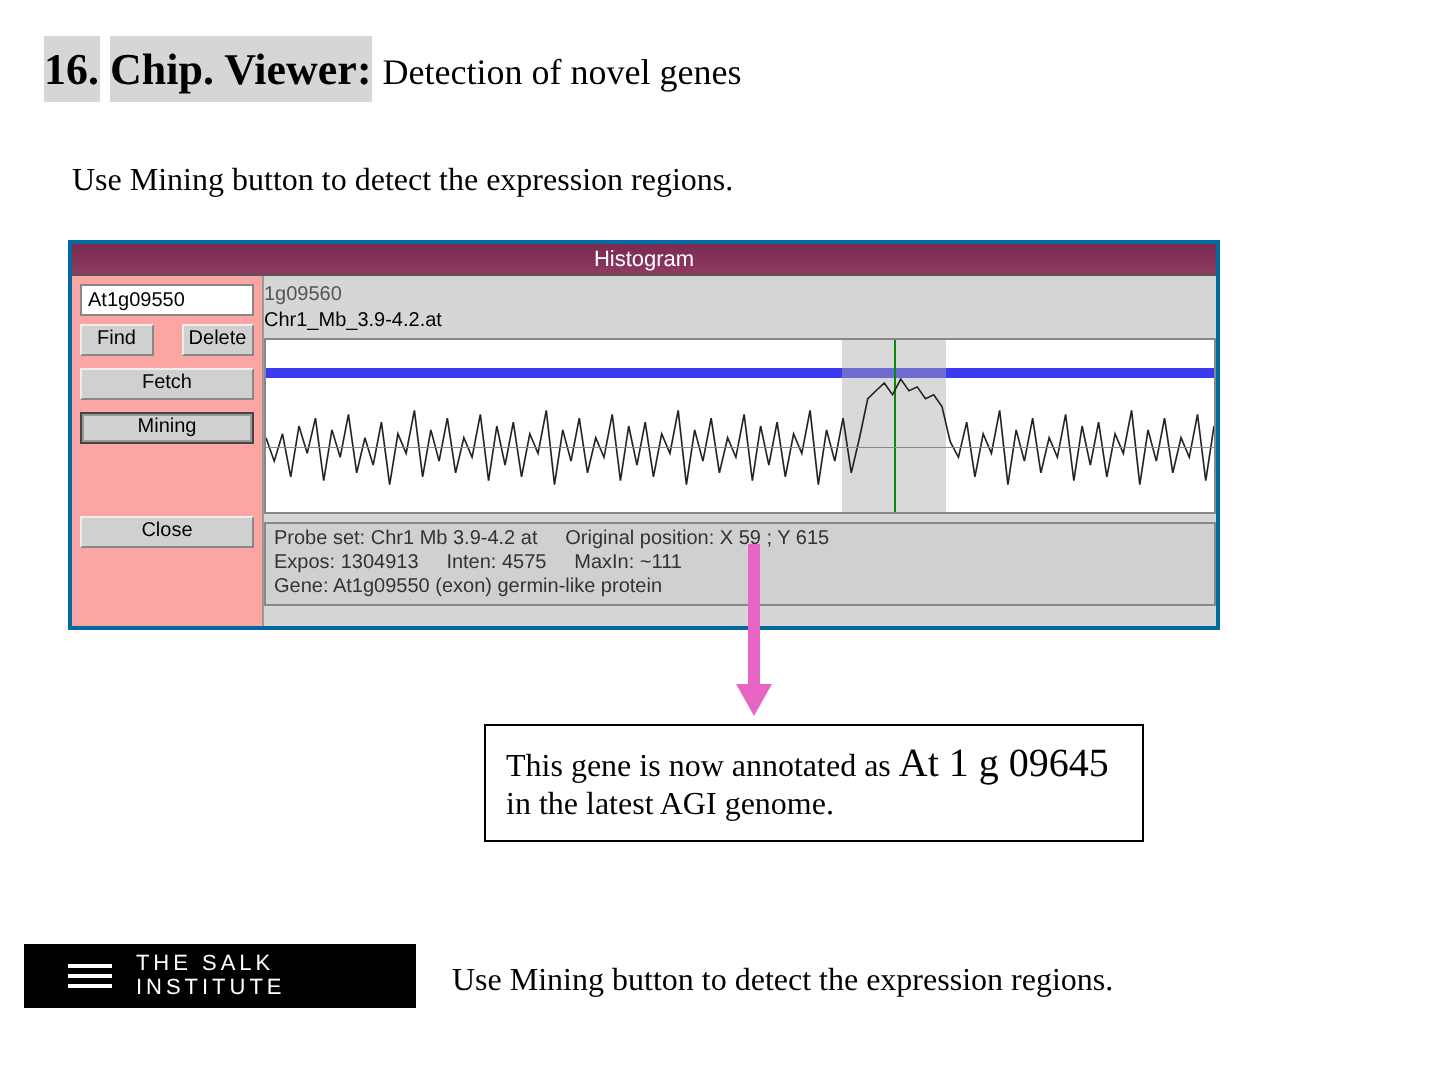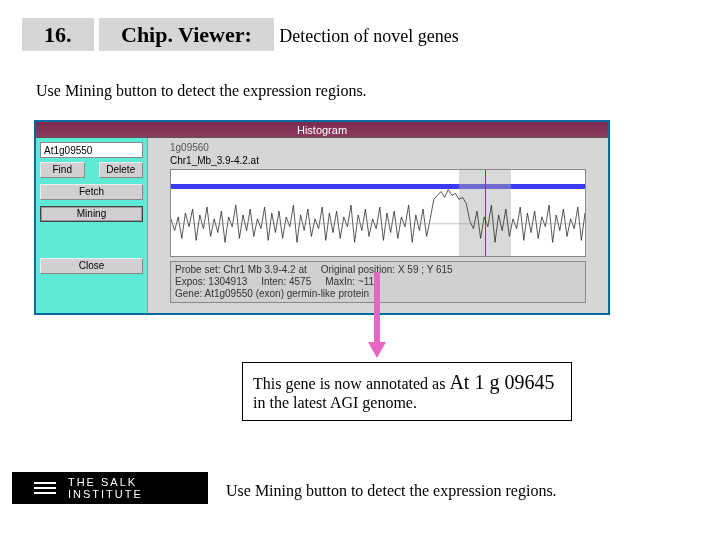--- a/index.html
+++ b/index.html
@@ -46,22 +46,22 @@
     text-align: center;
     font-size: 11px;
     line-height: 16px;
     border-bottom: 1px solid #555;
   }
   .app-body {
     display: flex;
     height: calc(100% - 16px);
   }
   .sidebar {
-    width: 112px;
-    background: #5eead4;
+    width: 96px;
+    background: #fca5a5;
     border-right: 1px solid #999;
     padding: 4px 4px;
   }
   .sidebar input[type="text"] {
     width: 100%;
     height: 16px;
     font-size: 10px;
     padding: 0 3px;
     border: 1px solid #888;
     background: #fff;
@@ -83,21 +83,21 @@
   .btn.full { width: 100%; display: block; margin-bottom: 6px; }
   .btn.mining {
     border-color: #444;
     box-shadow: inset 0 0 0 1px #999;
   }
   .spacer { height: 30px; }
   .main {
     flex: 1;
     background: #d6d6d6;
     position: relative;
-    padding: 4px 22px;
+    padding: 4px 0;
   }
   .gene-label {
     font-size: 10px;
     color: #555;
     margin-bottom: 2px;
   }
   .coord-label {
     font-size: 10px;
     margin-bottom: 3px;
   }

